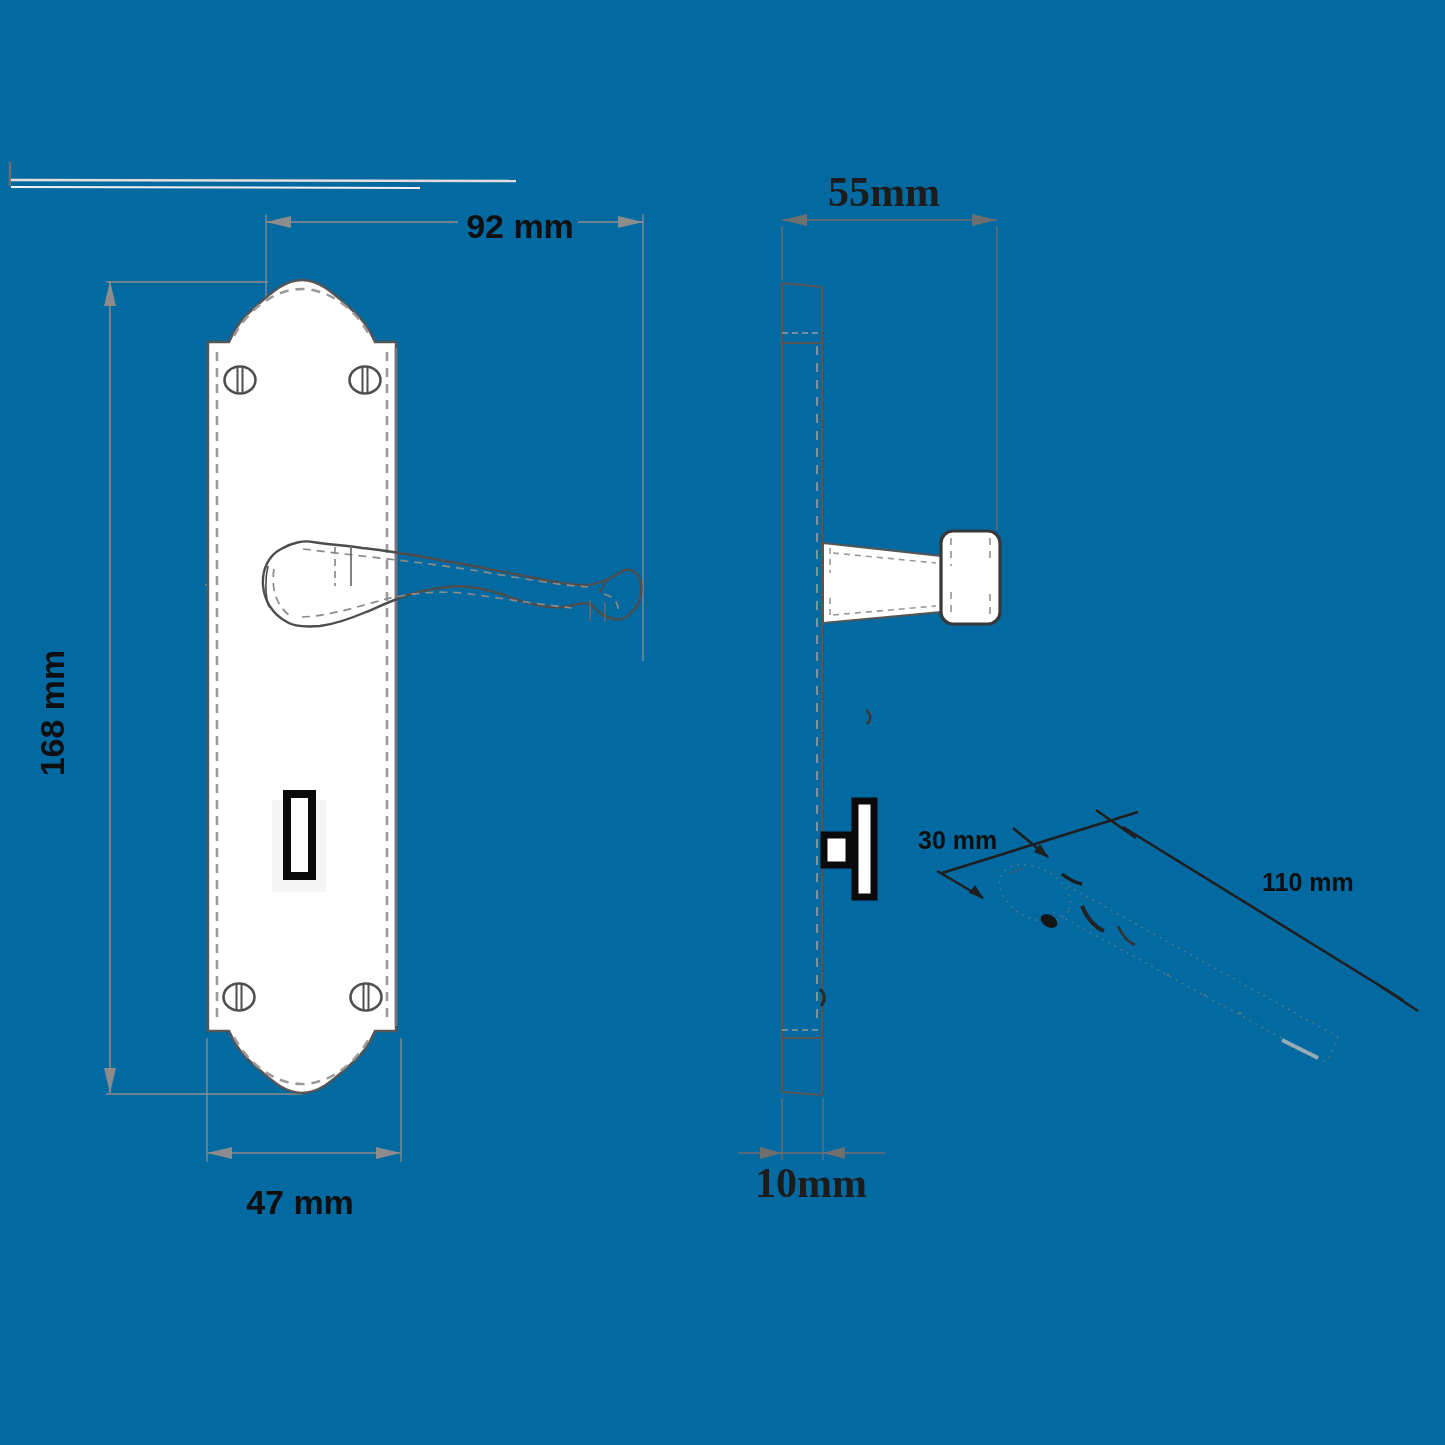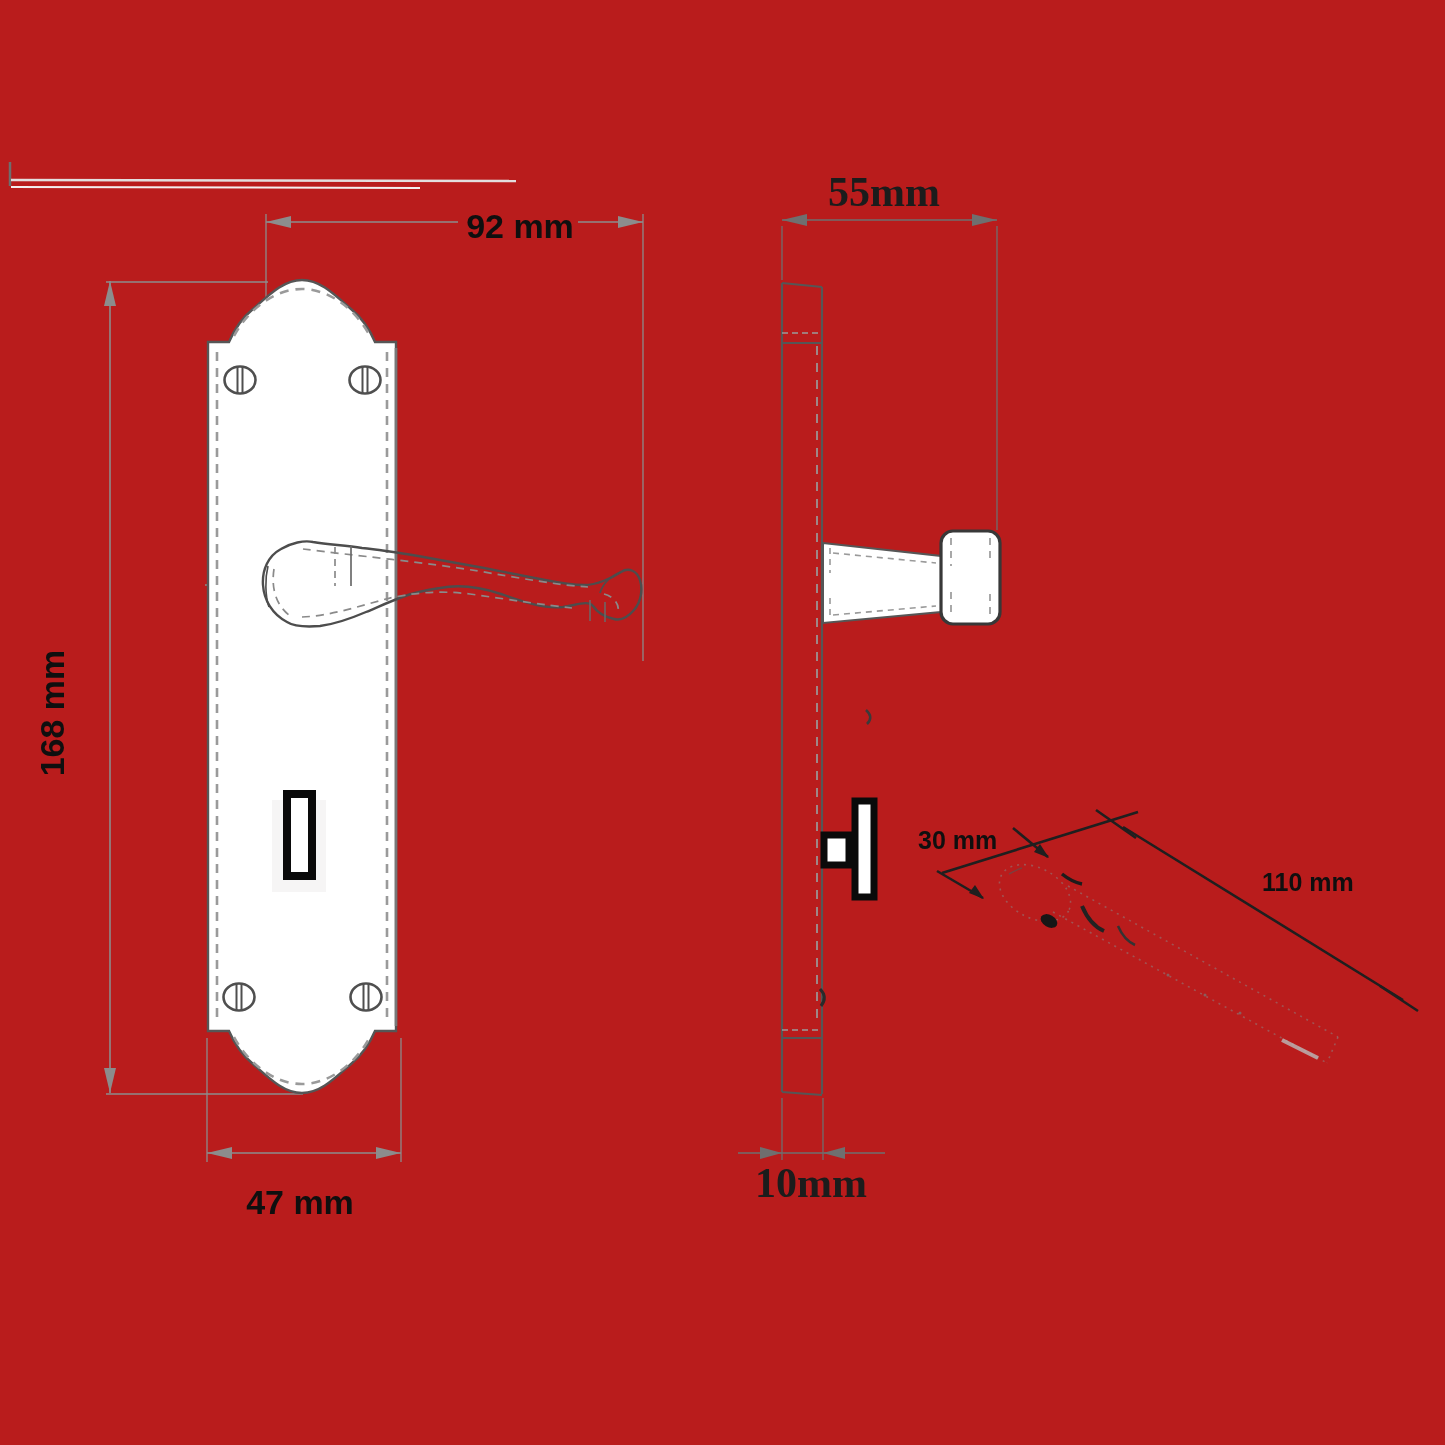--- a/index.html
+++ b/index.html
@@ -1,16 +1,16 @@
 <!DOCTYPE html>
 <html><head>
 <meta charset="utf-8">
 <style>
   html,body{margin:0;padding:0;background:#ffffff;}
-  .page{position:relative;width:1445px;height:1445px;background:#b91c1c;overflow:hidden;
+  .page{position:relative;width:1445px;height:1445px;background:#0369a1;overflow:hidden;
         font-family:"Liberation Sans",sans-serif;}
   svg{position:absolute;left:0;top:0;}
   text{fill:#111111;}
   .dim-sans{font-family:"Liberation Sans",sans-serif;font-weight:bold;fill:#0f0f0f;}
   .dim-serif{font-family:"Liberation Serif",serif;font-weight:bold;fill:#1c1c1c;}
 </style>
 </head>
 <body>
 
 <div class="page">

